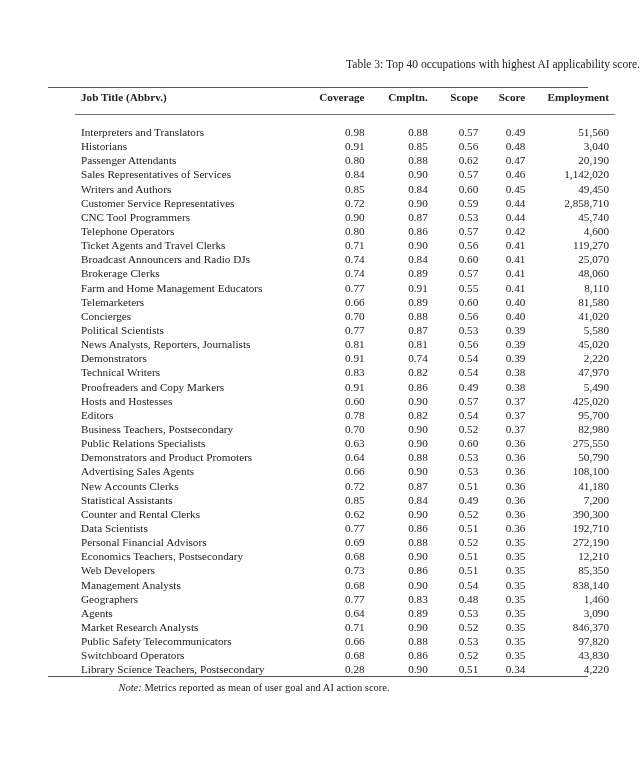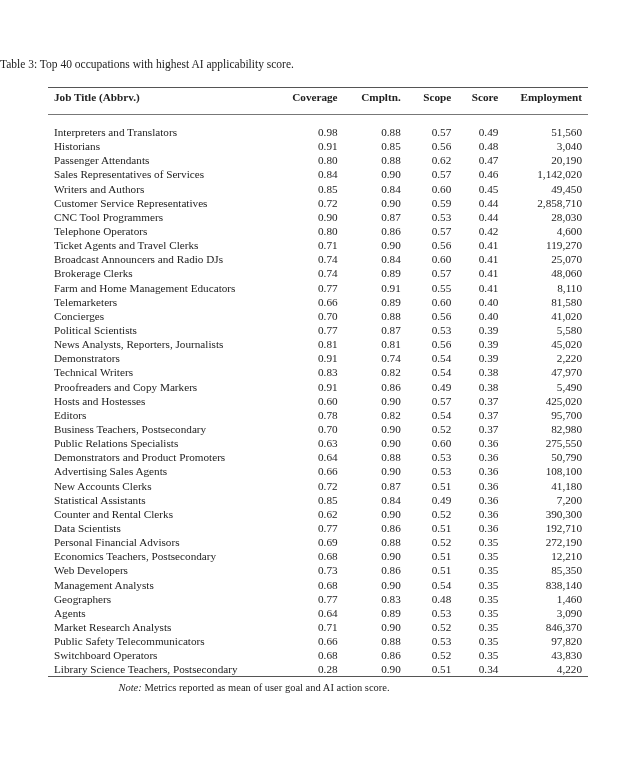--- a/index.html
+++ b/index.html
@@ -1,25 +1,25 @@
 <!DOCTYPE html>
 <html><head>
 <meta charset="utf-8">
 <style>
   html, body { margin: 0; padding: 0; background: #ffffff; }
   body { width: 640px; height: 758px; position: relative; overflow: hidden;
          font-family: "DejaVu Serif", "Liberation Serif", serif; color: #222; }
-  .caption { position: absolute; top: 58px; left: 0; width: 640px; text-align: left;
+  .caption { position: absolute; top: 58px; left: 0; width: 640px; text-align: right;
              font-family: "Liberation Serif", serif; font-size: 11.5px; color: #222; }
   .tbl-wrap { position: absolute; left: 48px; top: 87px; width: 540px; }
   .rule-top { border-top: 1.6px solid #555; }
   .rule-mid { border-top: 0.8px solid #777; }
   .rule-bot { border-top: 1.6px solid #555; }
   table { border-collapse: collapse; width: 100%;
-          font-family: "Liberation Serif", serif; font-size: 11.2px; color: #222; }
+          font-family: "Liberation Serif", serif; font-size: 11.2px; color: #222; margin-left: 27px; }
   th { font-weight: bold; padding: 2px 4px 2px 4px; height: 14px; white-space: nowrap; }
   td { padding: 0 4px; height: 14.15px; line-height: 14px; white-space: nowrap; }
   th.l, td.l { text-align: left; padding-left: 6px; }
   th.r, td.r { text-align: right; }
   .c-title { width: 200px; }
   .c-cov { width: 90px; }
   .c-cmp { width: 60px; }
   .c-scp { width: 47px; }
   .c-sco { width: 43px; }
   .c-emp { width: 80px; padding-right: 6px; }
@@ -100,21 +100,21 @@
           <td class="r c-scp">0.59</td>
           <td class="r c-sco">0.44</td>
           <td class="r c-emp">2,858,710</td>
         </tr>
         <tr>
           <td class="l c-title">CNC Tool Programmers</td>
           <td class="r c-cov">0.90</td>
           <td class="r c-cmp">0.87</td>
           <td class="r c-scp">0.53</td>
           <td class="r c-sco">0.44</td>
-          <td class="r c-emp">28,030</td>
+          <td class="r c-emp">45,740</td>
         </tr>
         <tr>
           <td class="l c-title">Telephone Operators</td>
           <td class="r c-cov">0.80</td>
           <td class="r c-cmp">0.86</td>
           <td class="r c-scp">0.57</td>
           <td class="r c-sco">0.42</td>
           <td class="r c-emp">4,600</td>
         </tr>
         <tr>

